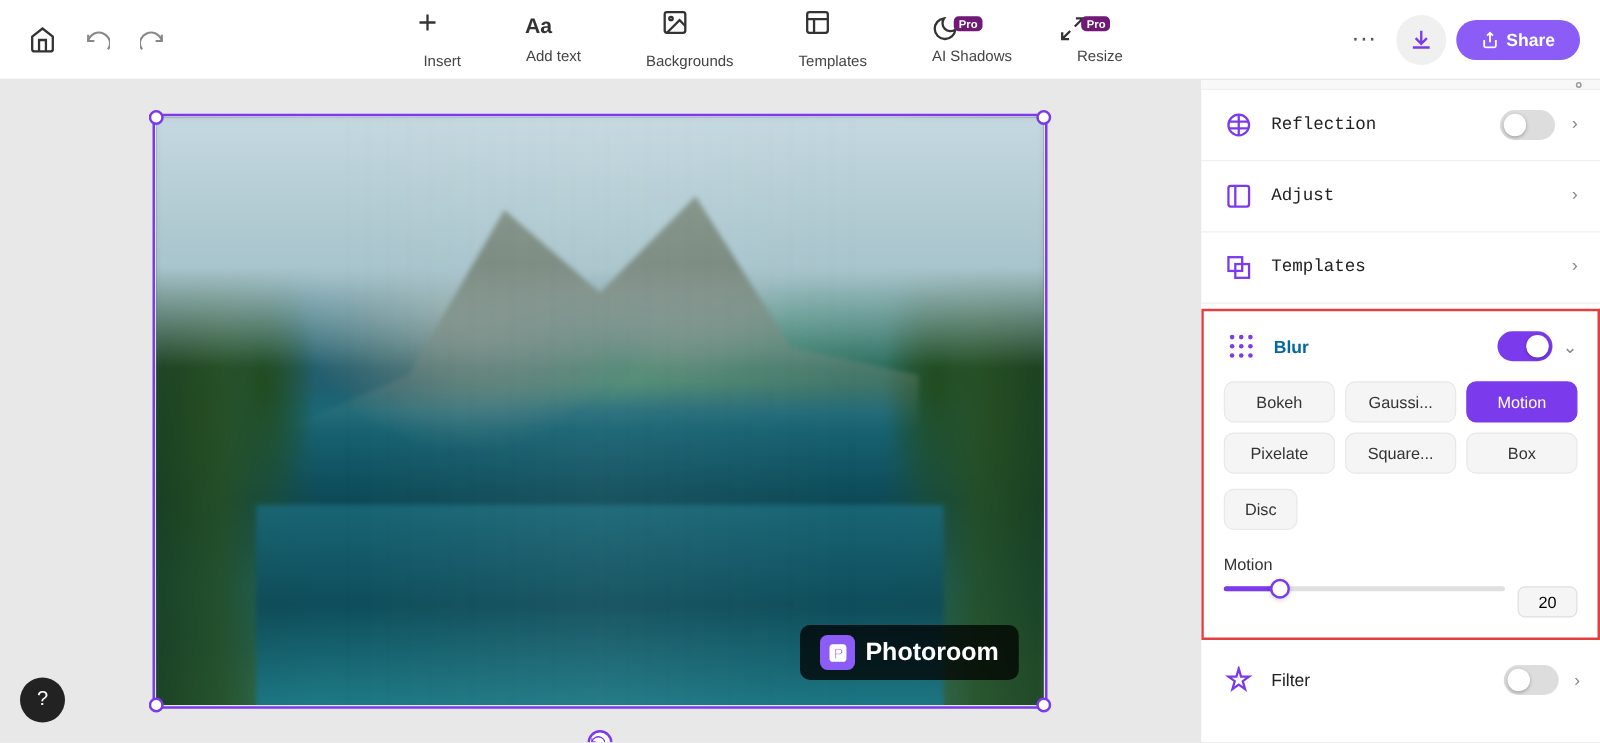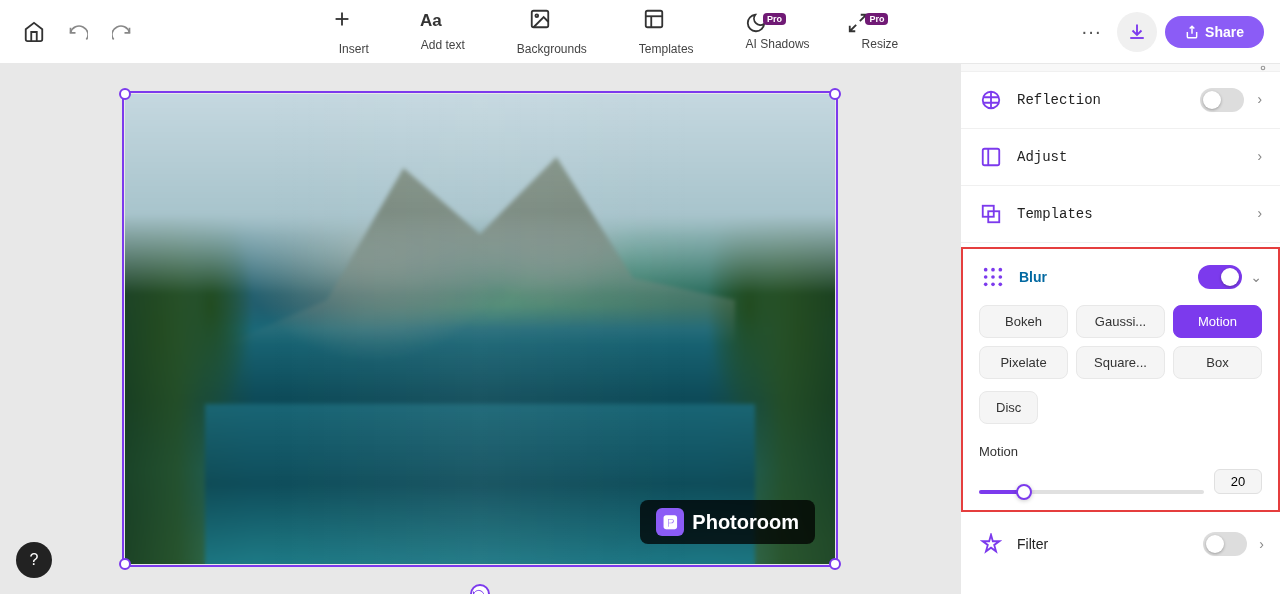--- a/index.html
+++ b/index.html
@@ -369,21 +369,21 @@
       padding: 8px 16px 16px;
     }
     .motion-label {
       font-size: 13px;
       color: #333;
       font-weight: 500;
       margin-bottom: 10px;
     }
     .slider-row {
       display: flex;
-      align-items: flex-end;
+      align-items: flex-start;
       gap: 10px;
     }
     .slider-track {
       flex: 1;
       height: 4px;
       background: #e0e0e0;
       border-radius: 2px;
       position: relative;
       cursor: pointer;
     }

